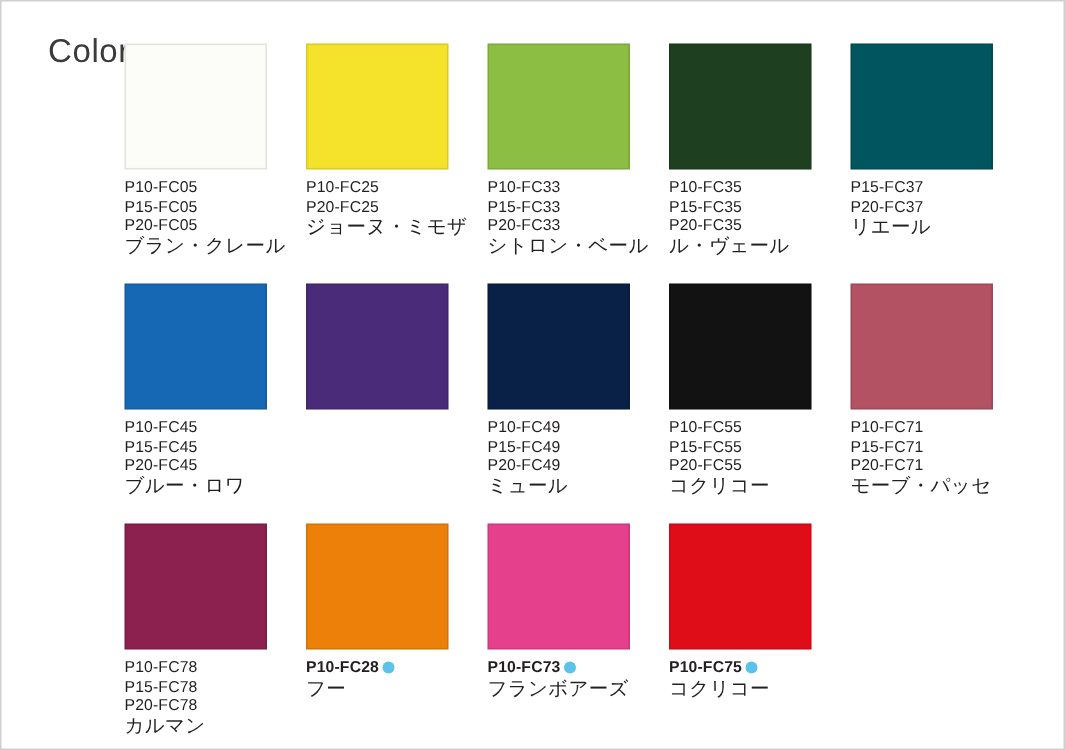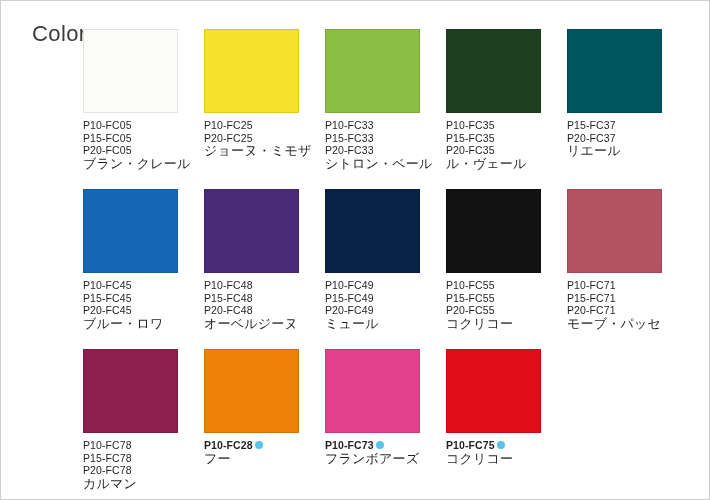--- a/index.html
+++ b/index.html
@@ -122,26 +122,20 @@
         <div class="swatch-chip" style="background: rgb(22, 104, 180);"></div>
         <div class="swatch-codes">
           <span class="code-line">P10-FC45</span>
           <span class="code-line">P15-FC45</span>
           <span class="code-line">P20-FC45</span>
           <span class="swatch-name">ブルー・ロワ</span>
         </div>
       </div>
       <div class="swatch-cell">
         <div class="swatch-chip" style="background: rgb(74, 43, 122);"></div>
-        <div class="swatch-codes">
-          <span class="code-line">P10-FC48</span>
-          <span class="code-line">P15-FC48</span>
-          <span class="code-line">P20-FC48</span>
-          <span class="swatch-name">オーベルジーヌ</span>
-        </div>
       </div>
       <div class="swatch-cell">
         <div class="swatch-chip" style="background: rgb(10, 33, 71);"></div>
         <div class="swatch-codes">
           <span class="code-line">P10-FC49</span>
           <span class="code-line">P15-FC49</span>
           <span class="code-line">P20-FC49</span>
           <span class="swatch-name">ミュール</span>
         </div>
       </div>

